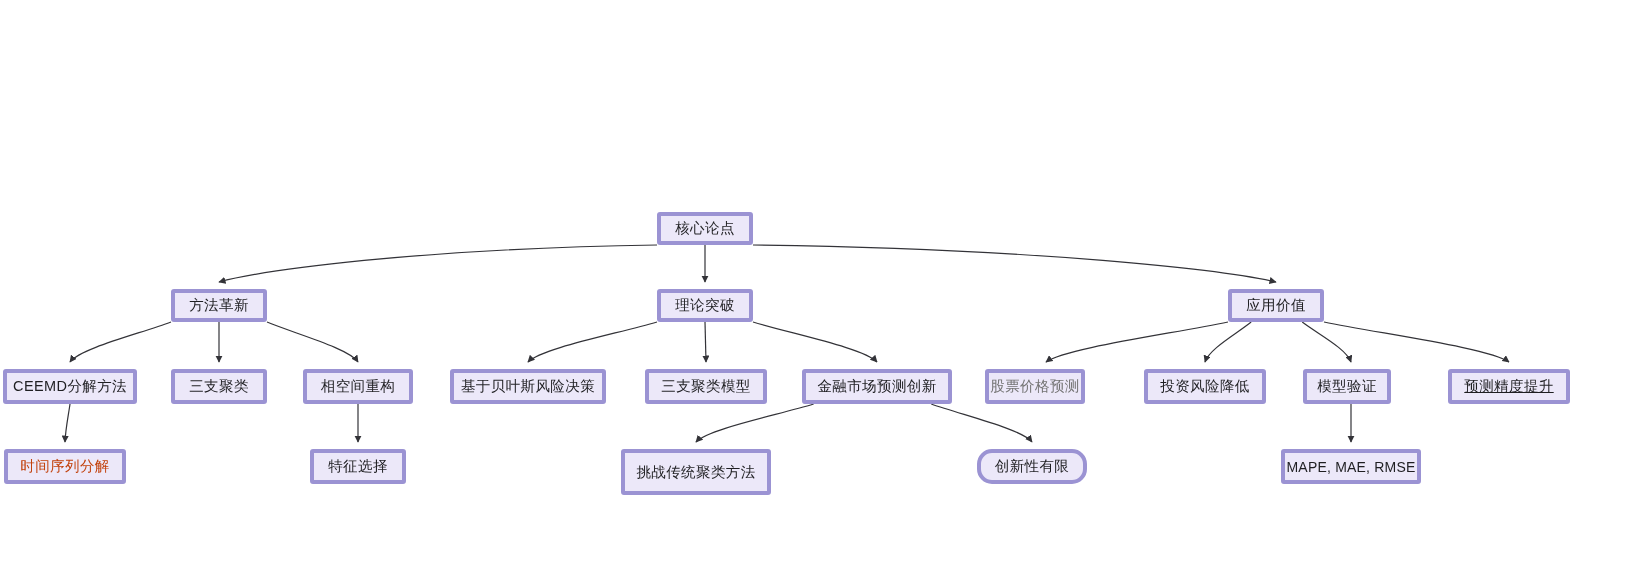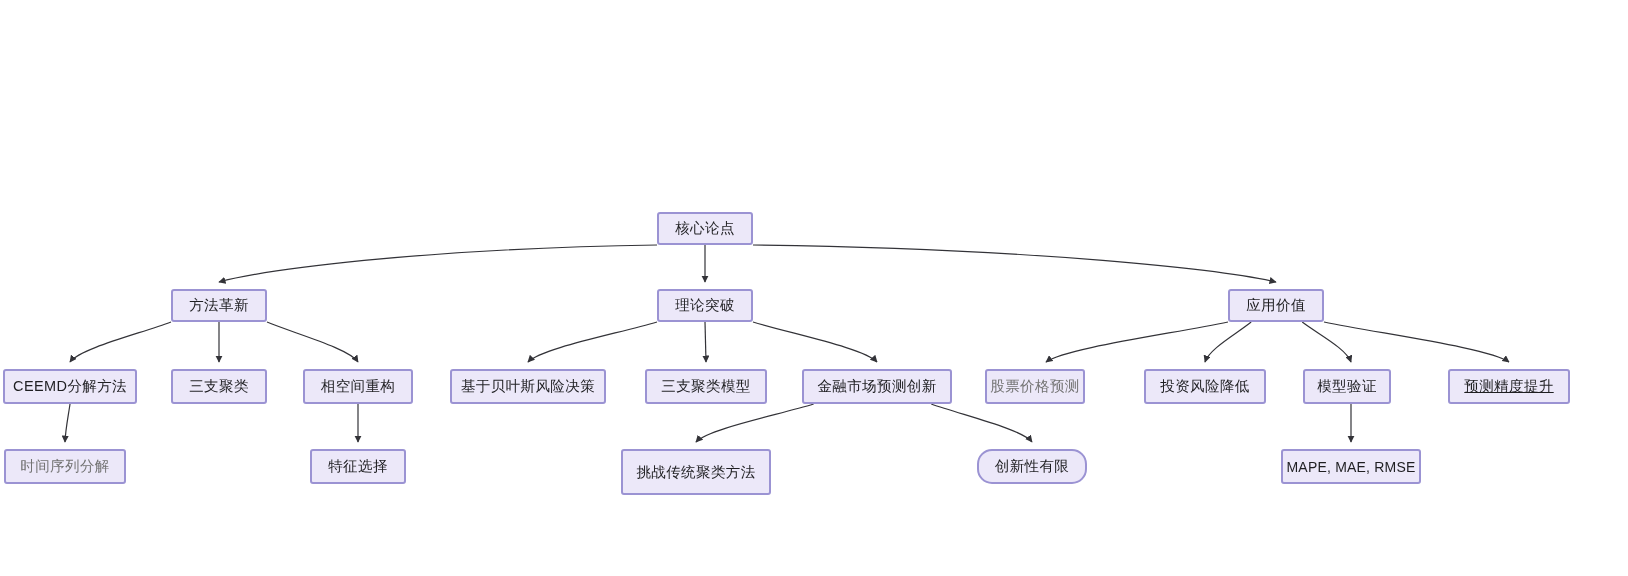--- a/index.html
+++ b/index.html
@@ -20,21 +20,21 @@
     left: 0;
     top: 0;
     width: 1628px;
     height: 576px;
     pointer-events: none;
   }
   .node {
     position: absolute;
     box-sizing: border-box;
     background: #ECE8F9;
-    border: 2px solid #14532d;
+    border: 4px solid #14532d;
     border-radius: 3px;
     display: flex;
     align-items: center;
     justify-content: center;
     color: #1f1f22;
     font-size: 14.5px;
     line-height: 1;
     letter-spacing: 0.4px;
     white-space: nowrap;
     z-index: 2;
@@ -115,21 +115,21 @@
       </div>
       <div class="node" style="left: 1144px; top: 369px; width: 122px; height: 35px; background: rgb(236, 232, 249); border-color: rgb(155, 147, 211); color: rgb(31, 31, 34);">
         <span class="label">投资风险降低</span>
       </div>
       <div class="node" style="left: 1303px; top: 369px; width: 88px; height: 35px; background: rgb(236, 232, 249); border-color: rgb(155, 147, 211); color: rgb(31, 31, 34);">
         <span class="label">模型验证</span>
       </div>
       <div class="node" style="left: 1448px; top: 369px; width: 122px; height: 35px; background: rgb(236, 232, 249); border-color: rgb(155, 147, 211); color: rgb(31, 31, 34); text-decoration: underline;">
         <span class="label">预测精度提升</span>
       </div>
-      <div class="node" style="left: 4px; top: 449px; width: 122px; height: 35px; background: rgb(236, 232, 249); border-color: rgb(155, 147, 211); color: #737373;">
+      <div class="node" style="left: 4px; top: 449px; width: 122px; height: 35px; background: rgb(236, 232, 249); border-color: rgb(155, 147, 211); color: #c2410c;">
         <span class="label">时间序列分解</span>
       </div>
       <div class="node" style="left: 310px; top: 449px; width: 96px; height: 35px; background: rgb(236, 232, 249); border-color: rgb(155, 147, 211); color: rgb(31, 31, 34);">
         <span class="label">特征选择</span>
       </div>
       <div class="node" style="left: 621px; top: 449px; width: 150px; height: 46px; background: rgb(236, 232, 249); border-color: rgb(155, 147, 211); color: rgb(31, 31, 34);">
         <span class="label">挑战传统聚类方法</span>
       </div>
       <div class="node" style="left: 977px; top: 449px; width: 110px; height: 35px; background: rgb(236, 232, 249); border-color: rgb(155, 147, 211); color: rgb(31, 31, 34); border-radius: 15px;">
         <span class="label">创新性有限</span>

